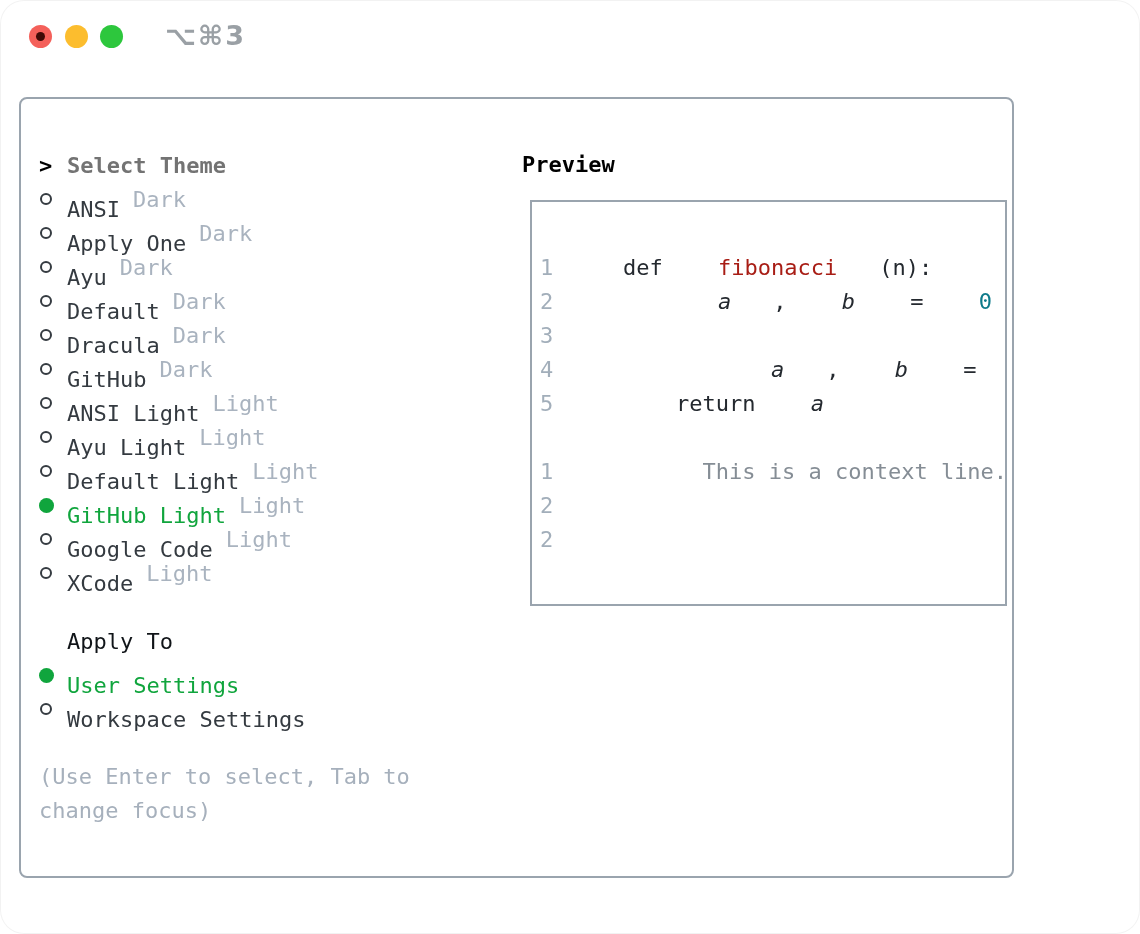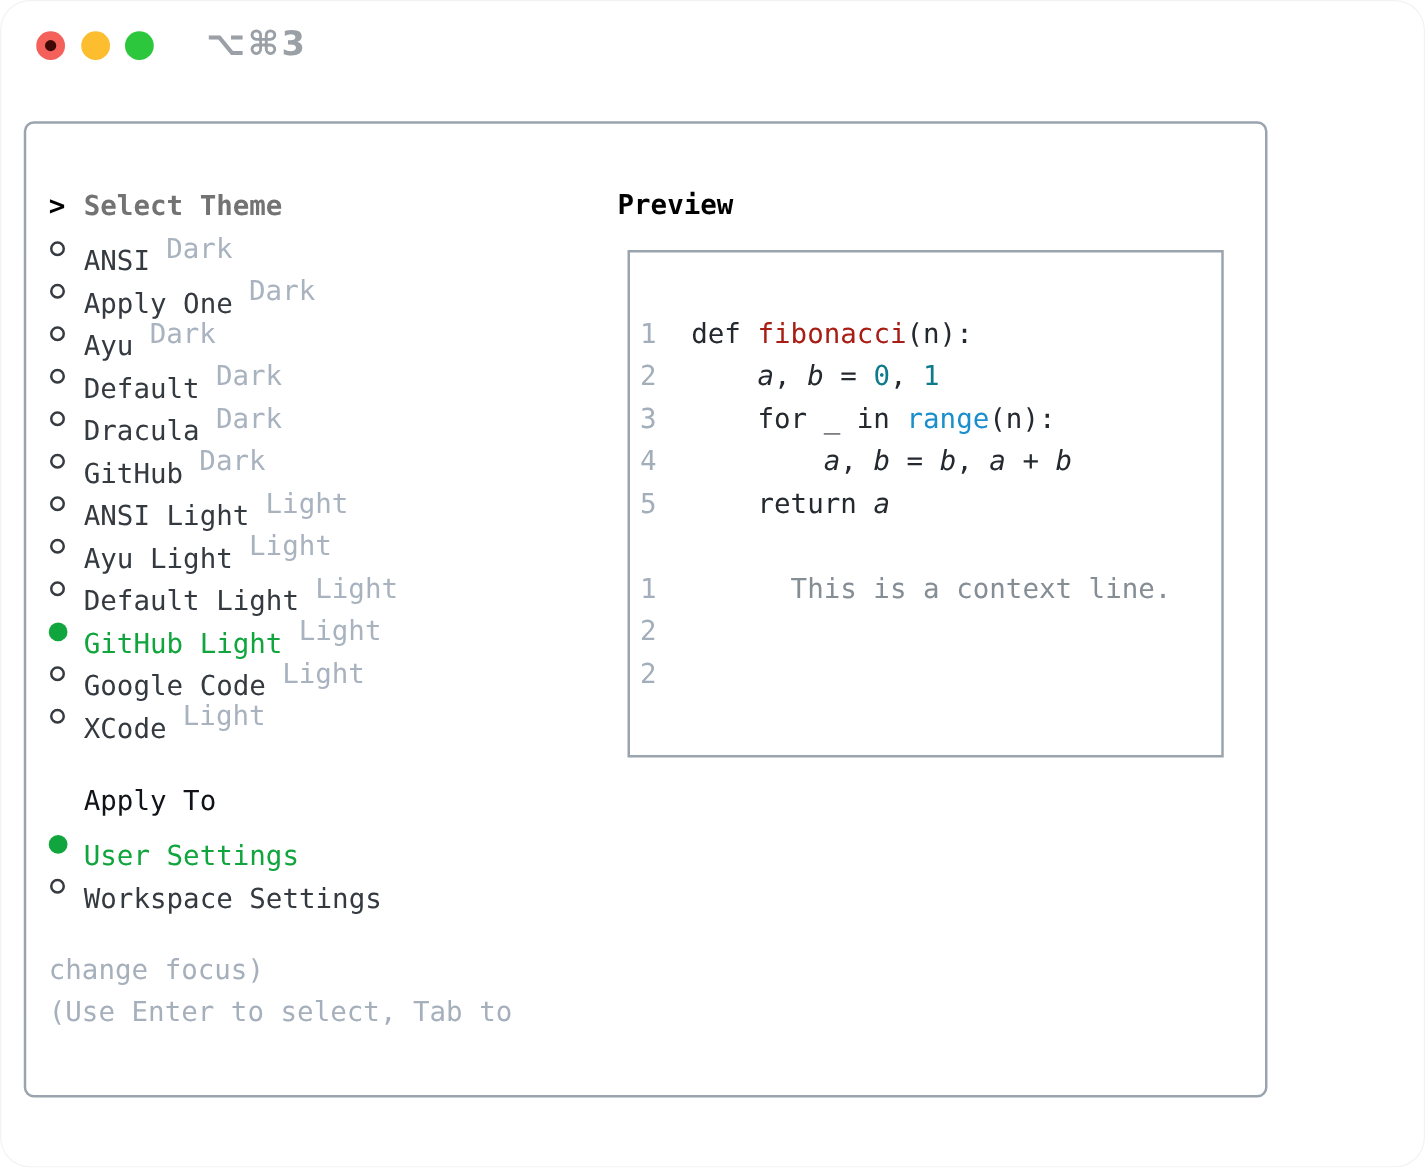--- a/index.html
+++ b/index.html
@@ -48,31 +48,31 @@
   }
   .circle.sel { width:15px; height:15px; border:none; background:#10a53d; margin-left:0; }
   .hdr { color:#737373; font-weight:bold; }
   .name { color:#343a40; white-space:pre;margin-top:20px; }
   .name.green { color:#10a53d; }
   .tag { color:#a9b3bf; margin-left:13px; white-space:pre; }
   .apply-hdr { color:#101418; }
   .hint-line { height:34px; line-height:34px; font-size:22px; color:#a6b0bc; white-space:pre; }
 
   
-  .preview-col { position:absolute; left:473px; top:49px; width:500px; }
+  .preview-col { position:absolute; left:501px; top:49px; width:500px; }
   .preview-title { height:34px; line-height:34px; font-size:22px; font-weight:bold; color:#000; }
   .preview-box {
     margin-left:8px; margin-top:18px; width:477px; height:406px;
     border:2px solid #9aa4ae; background:#ffffff;
     padding:49px 0 0 8px; overflow:hidden;
   }
   .crow { display:flex; height:34px; font-size:22px; line-height:34px; }
   .lineno { width:14px; flex:0 0 14px; color:#a2aeba; }
   .ccontent { margin-left:27px; white-space:pre; }
-  .seg { white-space:pre; }
+  .seg { white-space:pre;margin-left:42px; }
   .seg.fg { color:#24292f; }
   .seg.fn { color:#a81d15; }
   .seg.var { color:#24292f; font-style:italic; }
   .seg.num { color:#0e7a8a; }
   .seg.builtin { color:#1b8fcc; }
   .seg.context { color:#858d95; }
   .seg.deleted { color:#c23727; }
   .seg.added { color:#00c716; }
 </style>
 </head>
@@ -201,38 +201,37 @@
           <div class="row">
             <span class="marker">
               <span class="circle"></span>
             </span>
             <span class="name">Workspace Settings</span>
           </div>
         </div>
 
       <div class="spacer"></div>
 
+      <div class="hint-line">(Use Enter to select, Tab to</div>
       <div class="hint-line">change focus)</div>
-      <div class="hint-line">(Use Enter to select, Tab to</div>
     </div>
 
     <div class="preview-col">
       <div class="preview-title">Preview</div>
       <div class="preview-box" id="preview-box">
           <div class="crow">
             <span class="lineno">1</span>
             <span class="ccontent"><span class="seg fg">def </span><span class="seg fn">fibonacci</span><span class="seg fg">(n):</span></span>
           </div>
           <div class="crow">
             <span class="lineno">2</span>
             <span class="ccontent"><span class="seg fg">    </span><span class="seg var">a</span><span class="seg fg">, </span><span class="seg var">b</span><span class="seg fg"> = </span><span class="seg num">0</span><span class="seg fg">, </span><span class="seg num">1</span></span>
           </div>
           <div class="crow">
             <span class="lineno">3</span>
-            <span class="ccontent"><span class="seg fg">    for _ in </span><span class="seg builtin">range</span><span class="seg fg">(n):</span></span>
           </div>
           <div class="crow">
             <span class="lineno">4</span>
             <span class="ccontent"><span class="seg fg">        </span><span class="seg var">a</span><span class="seg fg">, </span><span class="seg var">b</span><span class="seg fg"> = </span><span class="seg var">b</span><span class="seg fg">, </span><span class="seg var">a</span><span class="seg fg"> + </span><span class="seg var">b</span></span>
           </div>
           <div class="crow">
             <span class="lineno">5</span>
             <span class="ccontent"><span class="seg fg">    return </span><span class="seg var">a</span></span>
           </div>
           <div class="crow">

